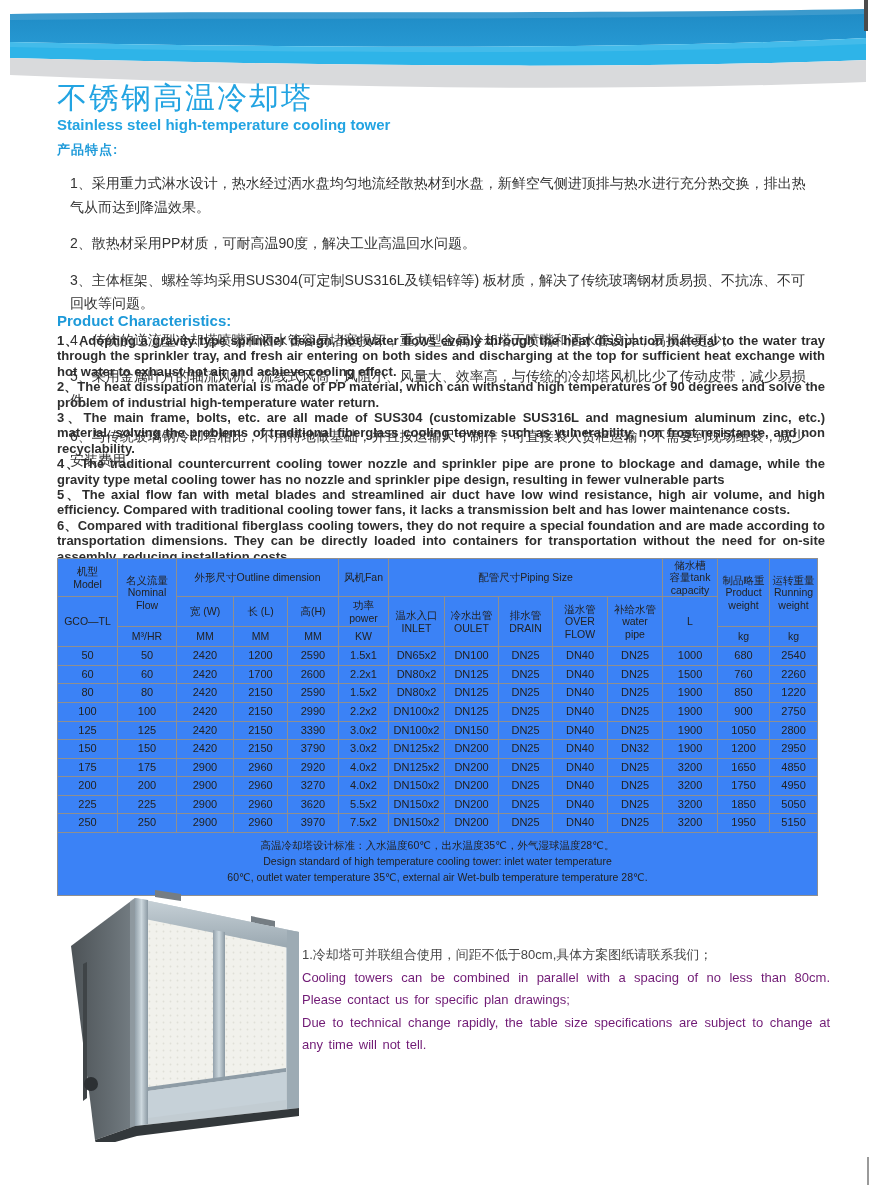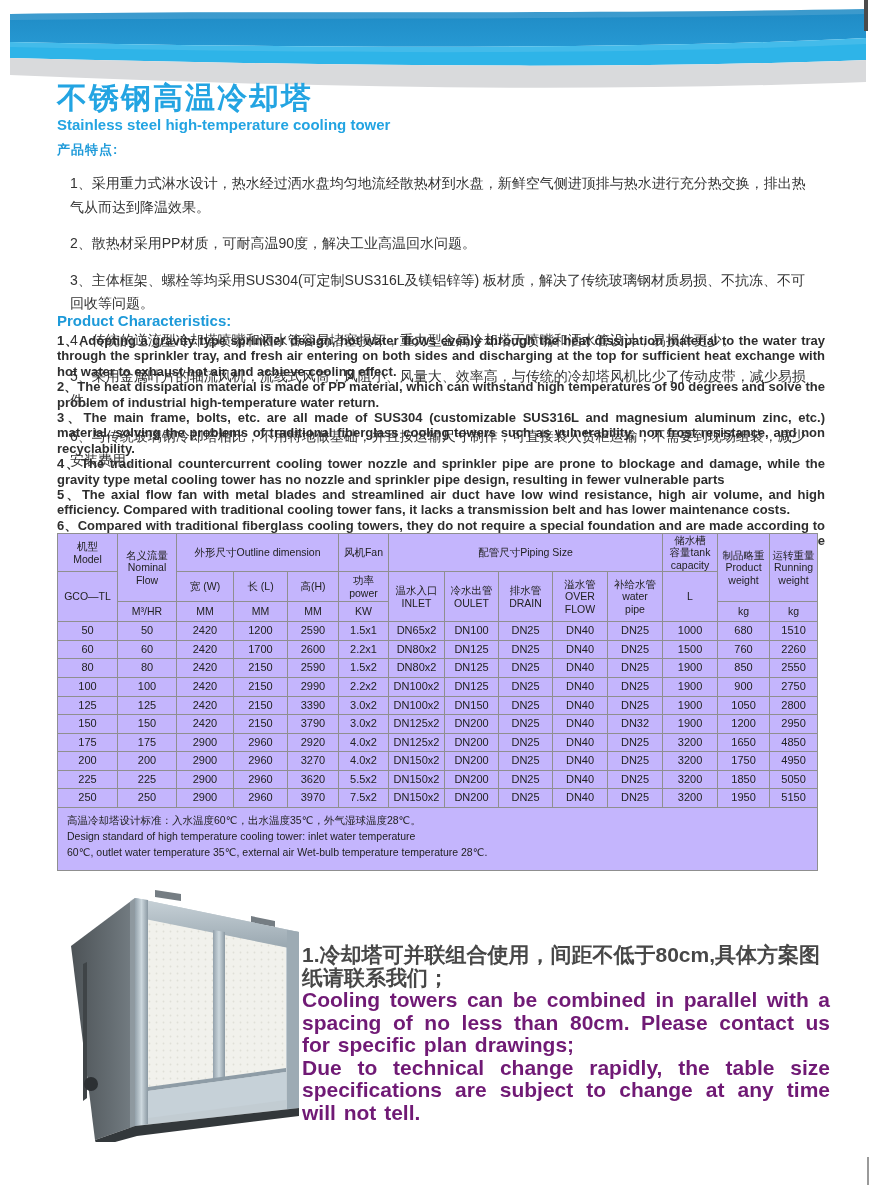--- a/index.html
+++ b/index.html
@@ -6,48 +6,48 @@
   body{
     width:880px;height:1185px;position:relative;background:#ffffff;
     font-family:"Liberation Sans","DejaVu Sans",sans-serif;
     -webkit-font-smoothing:antialiased;overflow:hidden;
   }
   .banner{position:absolute;top:0;left:0;width:880px;height:96px;}
   .edge-tick-top{position:absolute;left:864px;top:0;width:4px;height:31px;background:#4b4b4b;}
   .edge-tick-bottom{position:absolute;left:867px;top:1157px;width:2px;height:28px;background:#9a9a9a;}
 
   .title-block{position:absolute;left:57px;top:82px;}
-  .page-title{margin:0;font-size:30px;line-height:32px;font-weight:bold;color:#23a4e2;letter-spacing:2px;}
+  .page-title{margin:0;font-size:30px;line-height:32px;font-weight:normal;color:#23a4e2;letter-spacing:2px;}
   .page-subtitle{margin:2px 0 0 0;font-size:15px;font-weight:bold;color:#23a4e2;}
 
   .features-zh{position:absolute;left:57px;top:141px;width:772px;}
   .features-zh .sec-h{margin:0 0 7px 0;font-size:13px;font-weight:bold;color:#1e9ad9;letter-spacing:1px;}
   .features-zh p{margin:13px;font-size:14px;line-height:23.5px;color:#333333;}
 
   .features-en{position:absolute;left:57px;top:312px;width:768px;}
   .features-en .sec-h{margin:0 0 4px 0;font-size:15px;font-weight:bold;color:#1e9ad9;}
   .features-en p{margin:0;font-size:13px;line-height:15.4px;color:#2e2e2e;text-align:justify;font-weight:bold;}
 
   table.spec{
-    position:absolute;left:57px;top:533px;width:760px;
-    border-collapse:collapse;table-layout:fixed;background:#c4b5fd;
+    position:absolute;left:57px;top:558px;width:760px;
+    border-collapse:collapse;table-layout:fixed;background:#3b82f6;
   }
   table.spec th,table.spec td{
     border:1px solid #8f8f8f;text-align:center;vertical-align:middle;
     padding:0 1px;color:#222;
   }
   table.spec thead th{font-weight:normal;font-size:10.5px;line-height:1.18;white-space:pre-line;}
   tr.hA{height:38px;} tr.hB{height:30px;} tr.hC{height:20px;}
   table.spec tbody td{font-size:11px;height:17.6px;line-height:17.6px;white-space:nowrap;}
   table.spec tfoot td{
-    text-align:left;padding:5px 9px;font-size:10.5px;line-height:1.5;
+    text-align:center;padding:5px 9px;font-size:10.5px;line-height:1.5;
     color:#222;white-space:normal;height:52px;vertical-align:top;
   }
   .photo{position:absolute;left:55px;top:886px;width:256px;height:256px;}
-  .notes{position:absolute;left:302px;top:944px;width:528px;color:#474747;font-size:21px;line-height:22.5px;font-weight:bold;}
+  .notes{position:absolute;left:302px;top:944px;width:528px;color:#474747;font-size:13px;line-height:22.5px;}
   .notes .en{text-align:justify;word-spacing:2px;color:#701a75;}
 </style>
 </head>
 <body>
 
 <div class="banner">
   <svg width="880" height="96" viewBox="0 0 880 96">
     <defs>
       <linearGradient id="gDark" x1="0" y1="0" x2="0" y2="1">
         <stop offset="0" stop-color="#1f8ac4"></stop>
@@ -165,21 +165,21 @@
         <td>1200</td>
         <td>2590</td>
         <td>1.5x1</td>
         <td>DN65x2</td>
         <td>DN100</td>
         <td>DN25</td>
         <td>DN40</td>
         <td>DN25</td>
         <td>1000</td>
         <td>680</td>
-        <td>1510</td>
+        <td>2540</td>
       </tr>
       <tr>
         <td>60</td>
         <td>60</td>
         <td>2420</td>
         <td>1700</td>
         <td>2600</td>
         <td>2.2x1</td>
         <td>DN80x2</td>
         <td>DN125</td>
@@ -197,21 +197,21 @@
         <td>2150</td>
         <td>2590</td>
         <td>1.5x2</td>
         <td>DN80x2</td>
         <td>DN125</td>
         <td>DN25</td>
         <td>DN40</td>
         <td>DN25</td>
         <td>1900</td>
         <td>850</td>
-        <td>2550</td>
+        <td>1220</td>
       </tr>
       <tr>
         <td>100</td>
         <td>100</td>
         <td>2420</td>
         <td>2150</td>
         <td>2990</td>
         <td>2.2x2</td>
         <td>DN100x2</td>
         <td>DN125</td>

